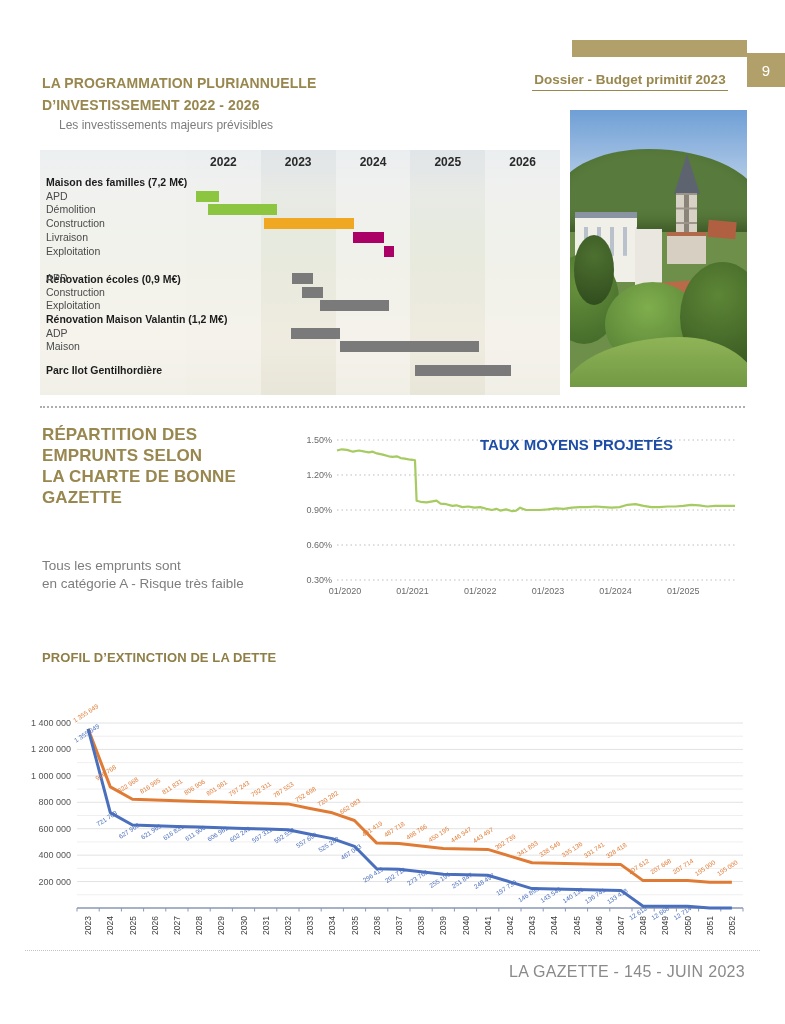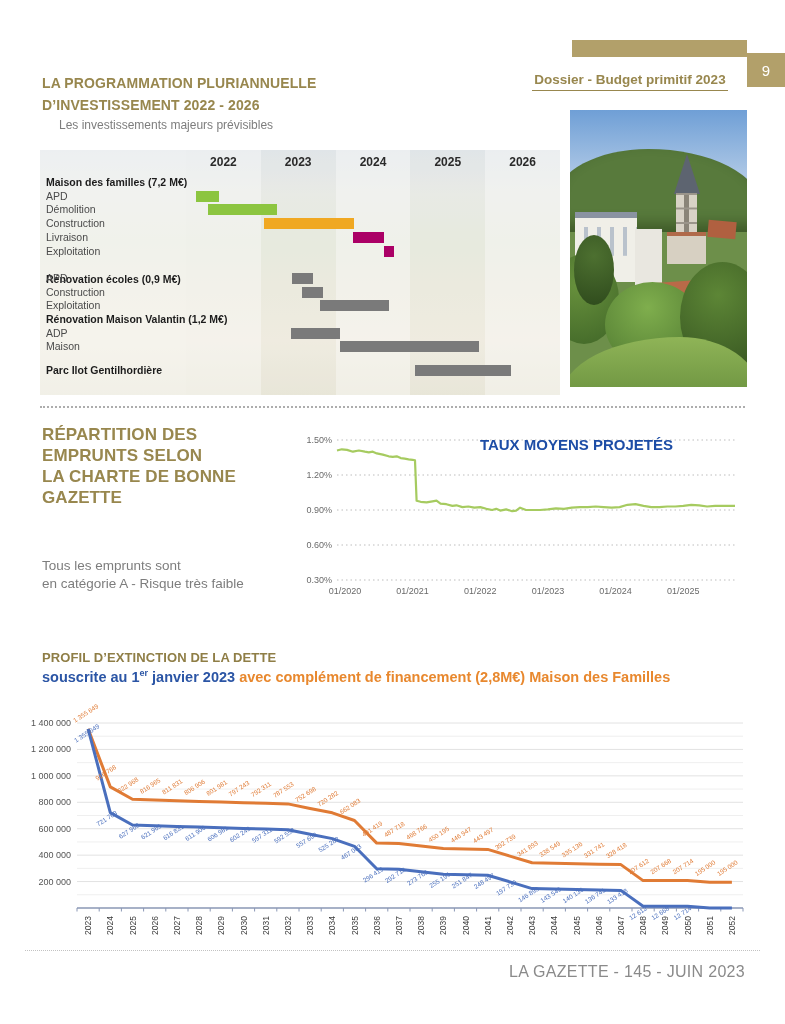--- a/index.html
+++ b/index.html
@@ -158,21 +158,20 @@
         <text x="117.62" y="166" text-anchor="middle" font-size="9" fill="#6a6a6a" data-interactable="false">01/2021</text>
         <text x="185.28" y="166" text-anchor="middle" font-size="9" fill="#6a6a6a" data-interactable="false">01/2022</text>
         <text x="252.94" y="166" text-anchor="middle" font-size="9" fill="#6a6a6a" data-interactable="false">01/2023</text>
         <text x="320.59999999999997" y="166" text-anchor="middle" font-size="9" fill="#6a6a6a" data-interactable="false">01/2024</text>
         <text x="388.26" y="166" text-anchor="middle" font-size="9" fill="#6a6a6a" data-interactable="false">01/2025</text>
         <polyline points="42.0,22.5 46.8,21.3 52.0,21.9 57.9,23.7 63.9,22.5 69.9,23.7 73.8,24.3 77.8,23.7 81.8,25.4 87.8,26.6 93.7,28.3 97.7,28.9 101.7,28.3 105.7,30.1 109.7,30.7 113.6,31.3 117.6,31.8 120.0,32.4 121.6,72.7 125.6,73.8 131.6,74.4 137.5,73.3 141.5,72.7 145.5,75.6 151.4,76.2 157.4,77.9 161.4,77.3 167.4,79.1 173.3,78.5 179.3,79.7 185.3,79.1 191.3,80.8 197.2,82.0 201.2,80.8 205.2,82.6 211.2,81.4 217.1,83.2 221.1,82.6 225.1,79.7 231.0,82.0 237.0,82.0 245.0,82.0 252.9,81.4 260.9,80.3 268.9,80.8 276.8,79.7 284.8,79.1 292.7,79.1 300.7,78.5 308.7,79.1 316.6,79.7 324.6,79.1 332.5,76.8 340.5,76.2 348.5,77.9 356.4,79.1 364.4,79.1 372.3,78.5 380.3,78.5 388.3,77.9 396.2,76.8 404.2,77.3 412.1,78.5 420.1,77.9 428.1,77.9 440.0,77.9" fill="none" stroke="#a6cb60" stroke-width="2.2" stroke-linejoin="round" data-interactable="false"></polyline>
         <text x="378" y="22" text-anchor="end" font-size="15" font-weight="bold" fill="#1d4da6" data-interactable="false">TAUX MOYENS PROJETÉS</text>
       </svg></div>
 
   <div class="abs h3a" data-interactable="false">PROFIL D’EXTINCTION DE LA DETTE</div>
-  <div class="abs h3b" data-interactable="false"><span class="blu" data-interactable="false"><span>souscrite au 1</span><sup>er</sup><span> janvier 2023</span></span><span class="org" data-interactable="false"> avec complément de financement (2,8M€) Maison des Familles</span></div>
   <div class="abs" id="dette-chart" data-interactable="false"><svg width="745" height="280" viewBox="0 0 745 280" data-interactable="false">
         <line x1="52" x2="718" y1="199.78571428571428" y2="199.78571428571428" stroke="#efefef" stroke-width="1" data-interactable="false"></line>
         <line x1="52" x2="718" y1="186.57142857142858" y2="186.57142857142858" stroke="#e2e2e2" stroke-width="1" data-interactable="false"></line>
         <line x1="52" x2="718" y1="173.35714285714286" y2="173.35714285714286" stroke="#efefef" stroke-width="1" data-interactable="false"></line>
         <line x1="52" x2="718" y1="160.14285714285714" y2="160.14285714285714" stroke="#e2e2e2" stroke-width="1" data-interactable="false"></line>
         <line x1="52" x2="718" y1="146.92857142857144" y2="146.92857142857144" stroke="#efefef" stroke-width="1" data-interactable="false"></line>
         <line x1="52" x2="718" y1="133.71428571428572" y2="133.71428571428572" stroke="#e2e2e2" stroke-width="1" data-interactable="false"></line>
         <line x1="52" x2="718" y1="120.5" y2="120.5" stroke="#efefef" stroke-width="1" data-interactable="false"></line>
         <line x1="52" x2="718" y1="107.28571428571429" y2="107.28571428571429" stroke="#e2e2e2" stroke-width="1" data-interactable="false"></line>
         <line x1="52" x2="718" y1="94.07142857142857" y2="94.07142857142857" stroke="#efefef" stroke-width="1" data-interactable="false"></line>

